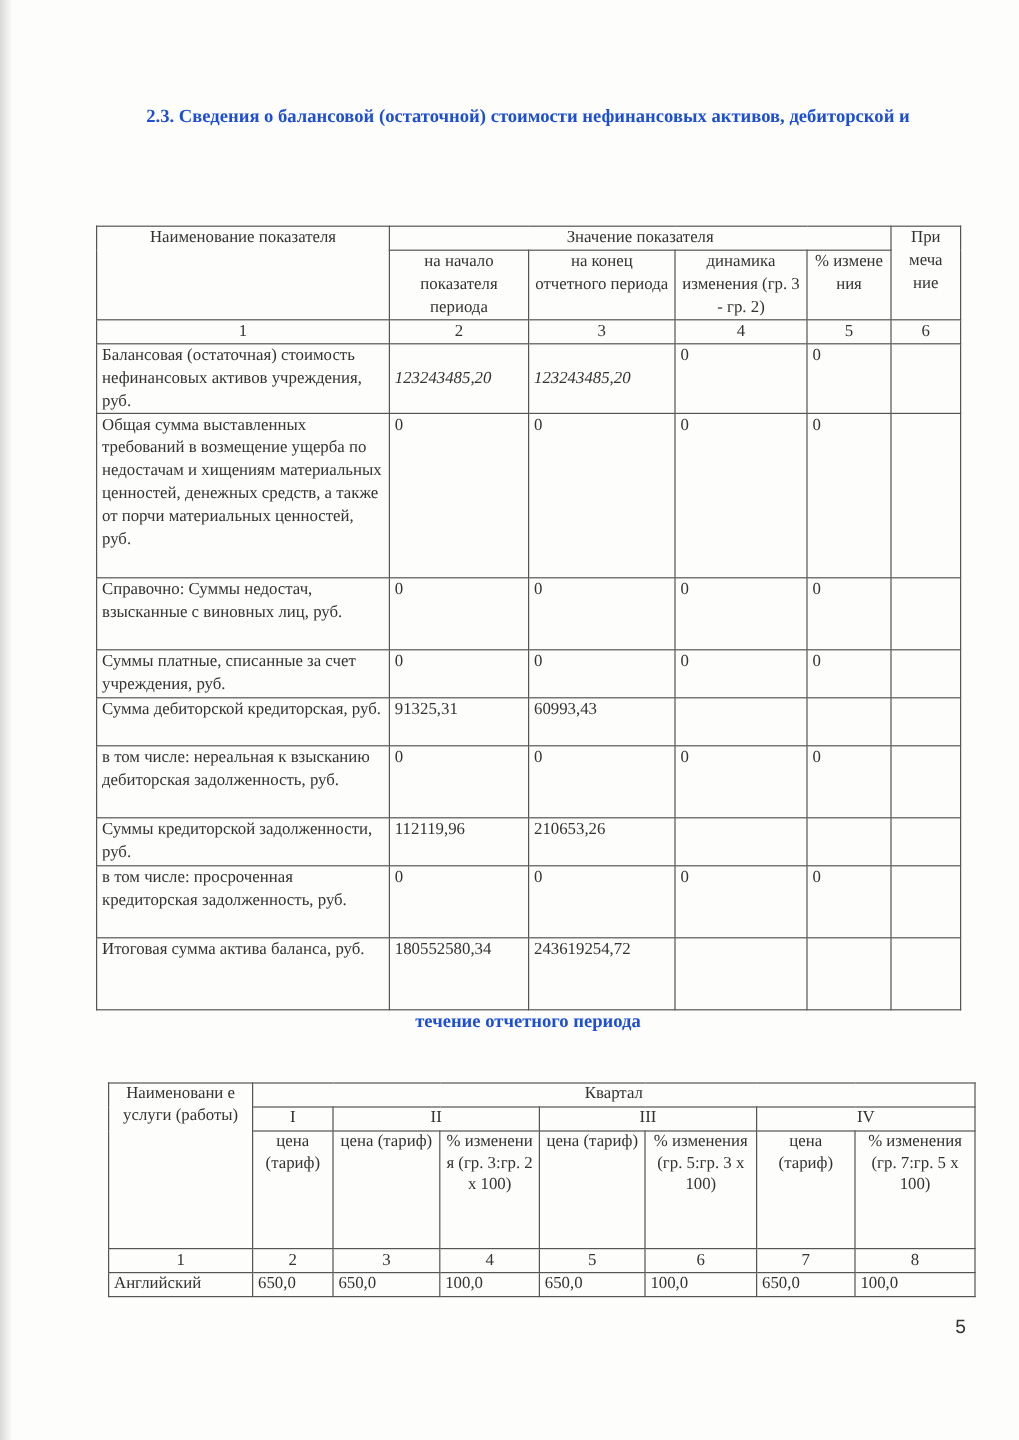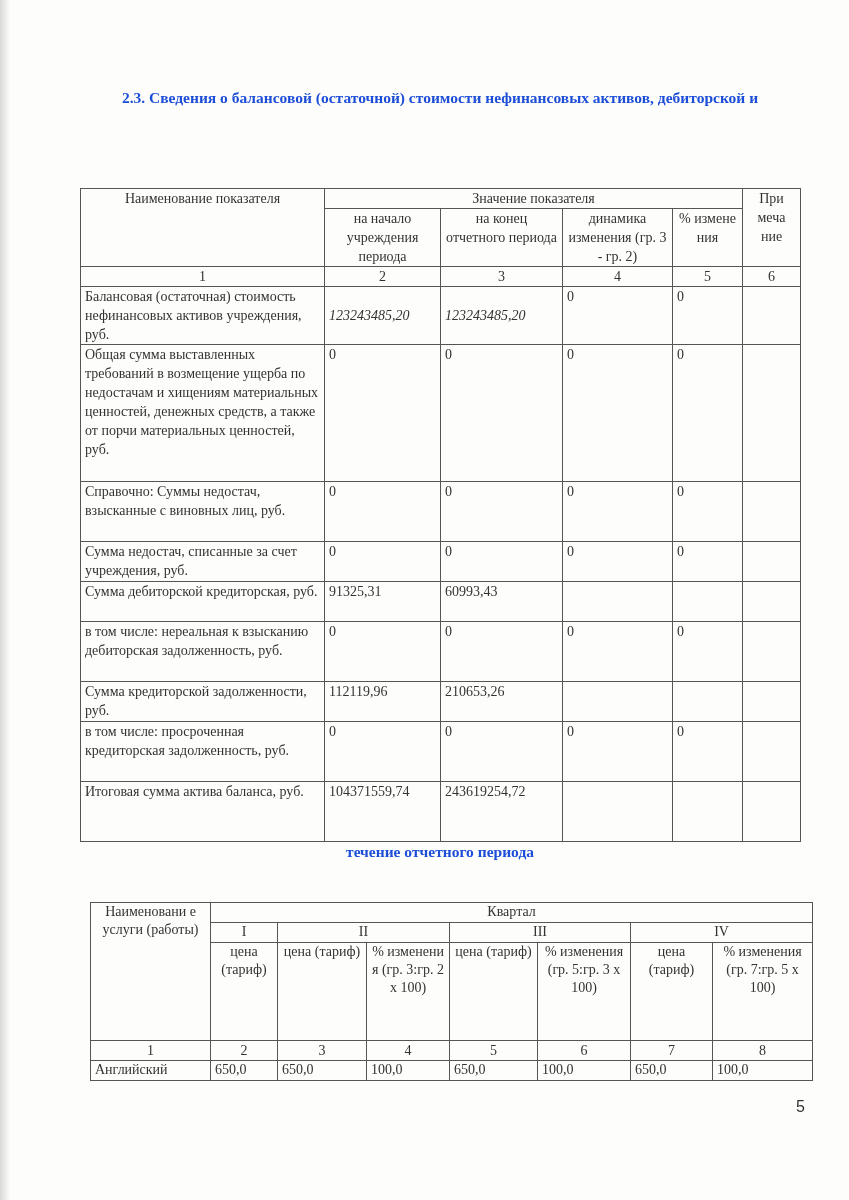--- a/index.html
+++ b/index.html
@@ -43,21 +43,21 @@
       <col style="width:70px">
       <col style="width:58px">
   </colgroup>
   <tbody>
       <tr style="height:20px">
     <th rowspan="2">Наименование показателя</th>
     <th colspan="4">Значение показателя</th>
     <th rowspan="2">При меча ние</th>
   </tr>
   <tr style="height:58px">
-    <th>на начало учреждения периода</th>
+    <th>на начало показателя периода</th>
     <th>на конец отчетного периода</th>
     <th>динамика изменения (гр. 3 - гр. 2)</th>
     <th>% измене ния</th>
   </tr>
   <tr style="height:20px">
     <td class="num">1</td>
     <td class="num">2</td>
     <td class="num">3</td>
     <td class="num">4</td>
     <td class="num">5</td>
@@ -81,21 +81,21 @@
   </tr>
   <tr style="height:60px">
     <td>Справочно: Суммы недостач, взысканные с виновных лиц, руб.</td>
     <td>0</td>
     <td>0</td>
     <td>0</td>
     <td>0</td>
     <td></td>
   </tr>
   <tr style="height:40px">
-    <td>Сумма недостач, списанные за счет учреждения, руб.</td>
+    <td>Суммы платные, списанные за счет учреждения, руб.</td>
     <td>0</td>
     <td>0</td>
     <td>0</td>
     <td>0</td>
     <td></td>
   </tr>
   <tr style="height:40px">
     <td>Сумма дебиторской кредиторская, руб.</td>
     <td>91325,31</td>
     <td>60993,43</td>
@@ -105,38 +105,38 @@
   </tr>
   <tr style="height:60px">
     <td>в том числе: нереальная к взысканию дебиторская задолженность, руб.</td>
     <td>0</td>
     <td>0</td>
     <td>0</td>
     <td>0</td>
     <td></td>
   </tr>
   <tr style="height:40px">
-    <td>Сумма кредиторской задолженности, руб.</td>
+    <td>Суммы кредиторской задолженности, руб.</td>
     <td>112119,96</td>
     <td>210653,26</td>
     <td></td>
     <td></td>
     <td></td>
   </tr>
   <tr style="height:60px">
     <td>в том числе: просроченная кредиторская задолженность, руб.</td>
     <td>0</td>
     <td>0</td>
     <td>0</td>
     <td>0</td>
     <td></td>
   </tr>
   <tr style="height:60px">
     <td>Итоговая сумма актива баланса, руб.</td>
-    <td>104371559,74</td>
+    <td>180552580,34</td>
     <td>243619254,72</td>
     <td></td>
     <td></td>
     <td></td>
   </tr>
 </tbody>
   </table>
 
 <div class="h" style="top:842px;">
   <div>течение отчетного периода</div>

